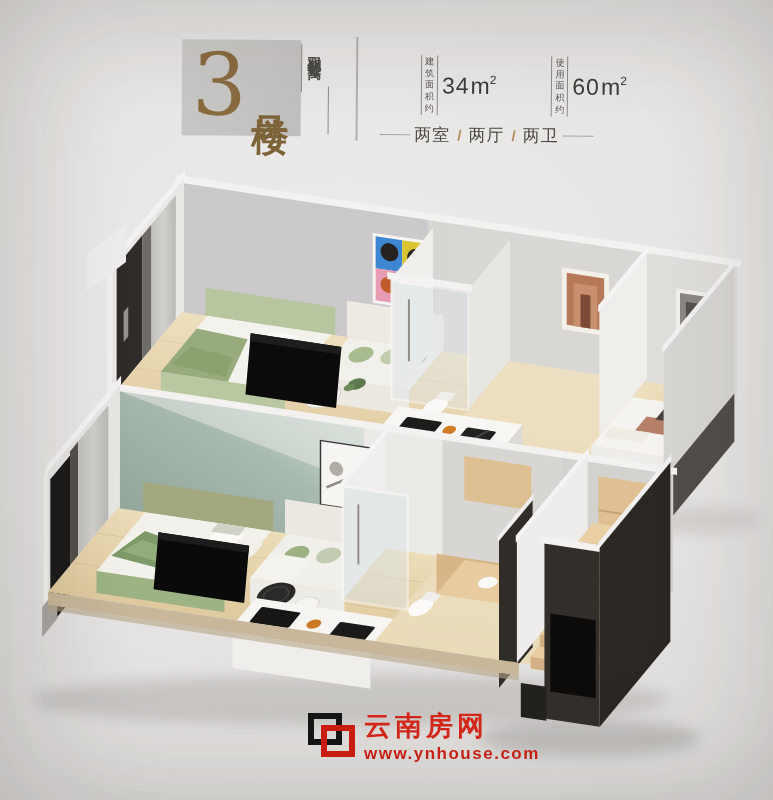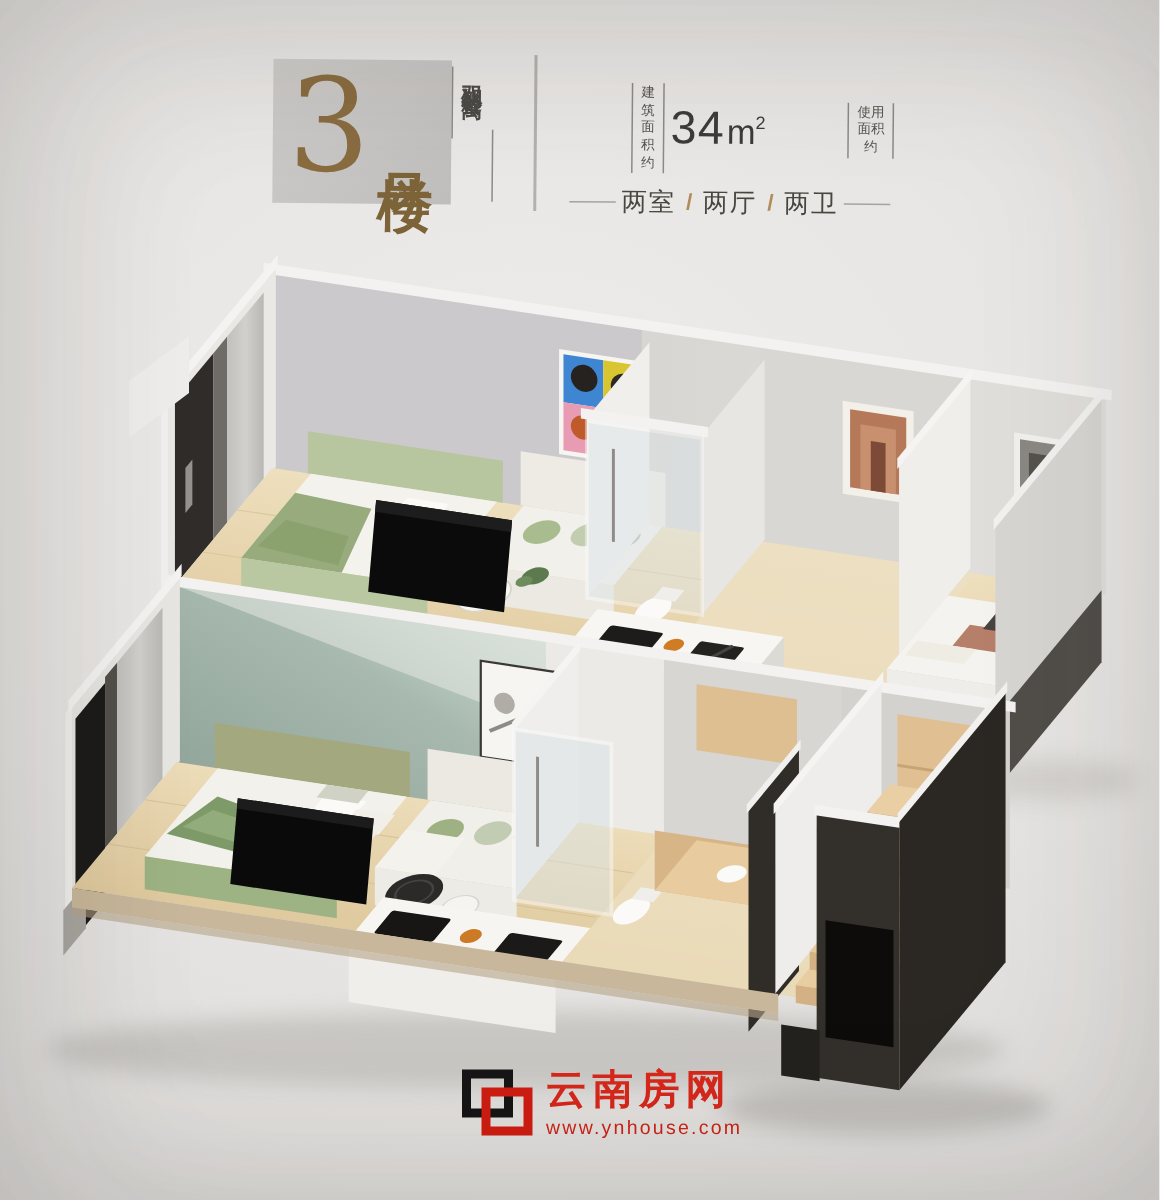--- a/index.html
+++ b/index.html
@@ -26,37 +26,37 @@
   .vbar-r{align-self:flex-end;height:48px;}
   .vtag{writing-mode:vertical-rl;text-orientation:upright;font-size:14px;letter-spacing:2px;
     color:#4c4a46;padding:1px 4px;font-weight:bold;}
   .vline{position:absolute;left:356px;top:37px;width:2px;height:104px;background:#b3b1ae;}
   .specs{position:absolute;left:380px;top:55px;width:230px;}
   .spec-row{display:flex;align-items:center;}
   .spec{display:flex;align-items:center;margin-right:14px;padding-left:41px;}
   .spec-label{font-size:9px;line-height:1.3;color:#56544f;text-align:center;
     border-left:1px solid #8d8b87;border-right:1px solid #8d8b87;padding:1px 3px;display:flex;flex-direction:column;}
   .spec-value{margin-left:4px;color:#3e3c38;white-space:nowrap;}
-  .num{font-size:31px;letter-spacing:1px;}
+  .num{font-size:23px;letter-spacing:1px;}
   .unit{font-size:23px;margin-left:1px;}
   .spec-value sup{font-size:12px;vertical-align:10px;}
   .layout-line{display:flex;align-items:center;margin-top:8px;width:214px;}
   .hline{flex:1;height:1px;background:#a5a3a0;}
   .ltxt{font-size:17px;font-weight:normal;color:#48463f;margin:0 4px;letter-spacing:1px;white-space:nowrap;}
   .lsep{color:#ae8d58;font-size:15px;margin:0 3px;font-weight:bold;}
 
   
   .brand{position:absolute;left:308px;top:710px;display:flex;}
   .logo-mark{position:relative;width:52px;height:52px;flex:none;}
   .sq{position:absolute;box-sizing:border-box;}
   .sq-black{left:0;top:3px;width:34px;height:32px;border:6px solid #161616;}
   .sq-red{left:13px;top:15px;width:34px;height:32px;border:6px solid #cf1d12;}
   .brand-text{margin-left:4px;padding-top:3px;}
   .brand-name{font-size:27px;font-weight:bold;color:#d7271b;letter-spacing:4px;line-height:1;}
-  .brand-url{font-size:13px;font-weight:normal;color:#cc2318;letter-spacing:1.5px;margin-top:4px;}
+  .brand-url{font-size:17px;font-weight:bold;color:#cc2318;letter-spacing:1.5px;margin-top:4px;}
 </style>
 </head>
 <body>
 
 <div class="photo">
 
   <svg class="scene" width="773" height="800" viewBox="0 0 773 800">
     <defs>
       <linearGradient id="woodU" x1="0" y1="0" x2="0" y2="1">
         <stop offset="0" stop-color="#e3cfa6"></stop>
@@ -465,20 +465,23 @@
           </div>
           <div class="spec-value">
             <span class="num">34</span><span class="unit">m</span><sup>2</sup>
           </div>
         </div>
         <div class="spec">
           <div class="spec-label">
             <span>使用</span>
             <span>面积约</span>
           </div>
+          <div class="spec-value">
+            <span class="num">60</span><span class="unit">m</span><sup>2</sup>
+          </div>
         </div>
       </div>
       <div class="layout-line">
         <span class="hline"></span>
         <span class="ltxt">两室</span>
           <span class="lsep">/</span>
           <span class="ltxt">两厅</span>
           <span class="lsep">/</span>
           <span class="ltxt">两卫</span>
         <span class="hline"></span>

